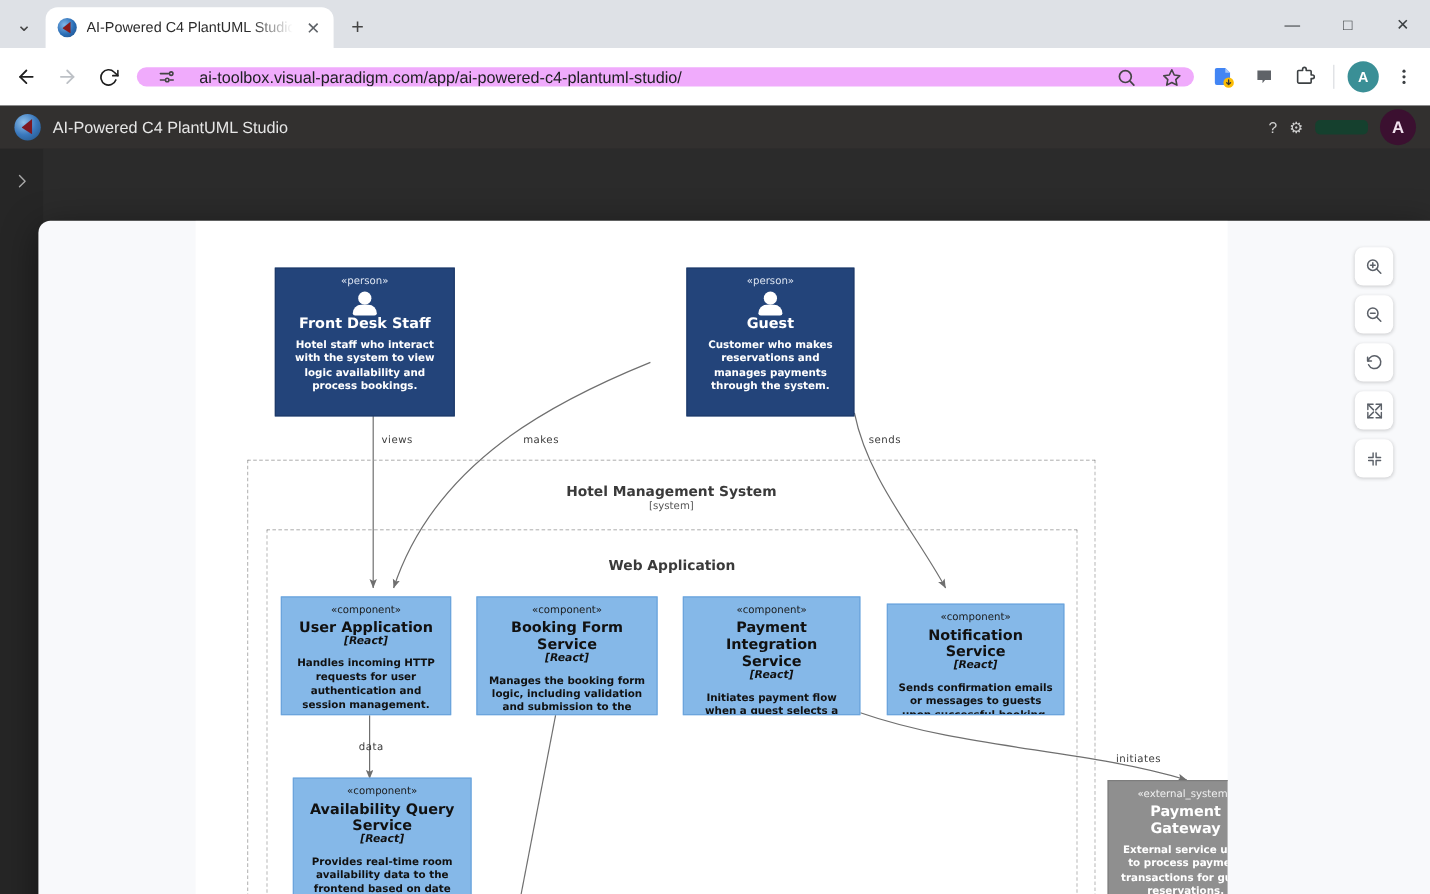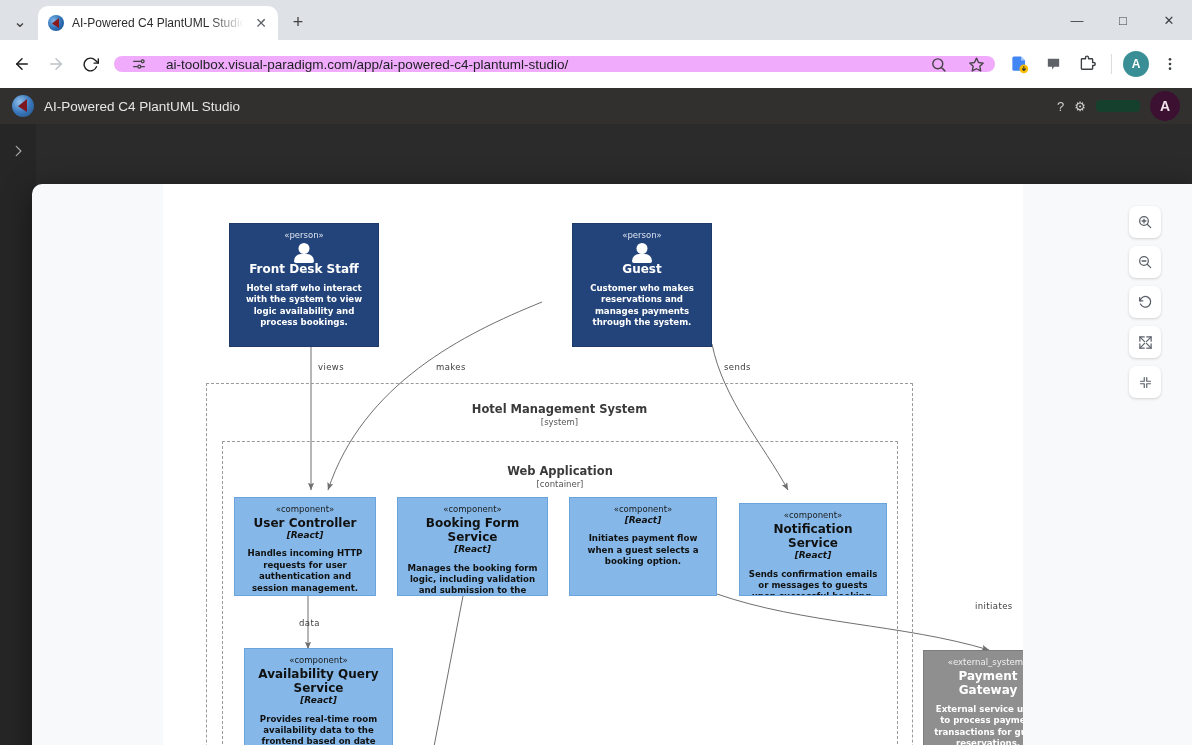--- a/index.html
+++ b/index.html
@@ -351,21 +351,20 @@
           <div class="boundary" style="left:43px; top:199px; width:707px; height:460px;">
             <div class="boundary-label" style="top:18px;">
               <div class="bl-name">Hotel Management System</div>
               <div class="bl-type">[system]</div>
             </div>
           </div>
 
           <div class="boundary" style="left:59px; top:257px; width:676px; height:333px;">
             <div class="boundary-label" style="top:22px;">
               <div class="bl-name">Web Application</div>
-              <div class="bl-type">[container]</div>
             </div>
           </div>
 
           <div class="node person" style="left:66px; top:39px; width:150px; height:124px;">
             <div class="stereo">«person»</div>
             <div class="person-glyph">
                 <span class="head"></span>
                 <span class="body"></span>
               </div>
             <div class="nname">Front Desk Staff</div>
@@ -377,34 +376,35 @@
             <div class="person-glyph">
                 <span class="head"></span>
                 <span class="body"></span>
               </div>
             <div class="nname">Guest</div>
             <div class="ndesc">Customer who makes reservations and manages payments through the system.</div>
           </div>
 
           <div class="node component" style="left:71px; top:313px; width:142px; height:99px;">
             <div class="stereo">«component»</div>
-            <div class="nname">User Controller</div>
+            <div class="nname">User Application</div>
             <div class="ntech">[React]</div>
             <div class="ndesc">Handles incoming HTTP requests for user authentication and session management.</div>
           </div>
 
           <div class="node component" style="left:234px; top:313px; width:151px; height:99px;">
             <div class="stereo">«component»</div>
             <div class="nname">Booking Form Service</div>
             <div class="ntech">[React]</div>
             <div class="ndesc">Manages the booking form logic, including validation and submission to the backend.</div>
           </div>
 
           <div class="node component" style="left:406px; top:313px; width:148px; height:99px;">
             <div class="stereo">«component»</div>
+            <div class="nname">Payment Integration Service</div>
             <div class="ntech">[React]</div>
             <div class="ndesc">Initiates payment flow when a guest selects a booking option.</div>
           </div>
 
           <div class="node component" style="left:576px; top:319px; width:148px; height:93px;">
             <div class="stereo">«component»</div>
             <div class="nname">Notification Service</div>
             <div class="ntech">[React]</div>
             <div class="ndesc">Sends confirmation emails or messages to guests upon successful booking.</div>
           </div>
@@ -420,21 +420,21 @@
             <div class="stereo">«external_system»</div>
             <div class="nname">Payment Gateway</div>
             <div class="ndesc">External service used to process payment transactions for guest reservations.</div>
           </div>
 
           <div class="edge-label" style="left:141px; top:178px;margin-left:14px;">views</div>
           <div class="edge-label" style="left:241px; top:178px;margin-left:32px;">makes</div>
           <div class="edge-label" style="left:561px; top:178px;">sends</div>
           <div class="edge-label" style="left:136px; top:434px;">data</div>
 
-          <div class="edge-label" style="left:767px; top:417px;margin-left:45px;">initiates</div>
+          <div class="edge-label" style="left:767px; top:444px;">initiates</div>
         </div>
       </div>
 
       <div class="zoom-tools">
         <div class="zoom-tool">
           <svg width="16" height="16" viewBox="0 0 24 24" fill="none" stroke="currentColor" stroke-width="1.9" stroke-linecap="round">
               <circle cx="10.5" cy="10.5" r="6.5"></circle>
               <line x1="15.3" y1="15.3" x2="20.5" y2="20.5"></line>
               <line x1="10.5" y1="7.6" x2="10.5" y2="13.4"></line>
               <line x1="7.6" y1="10.5" x2="13.4" y2="10.5"></line>

